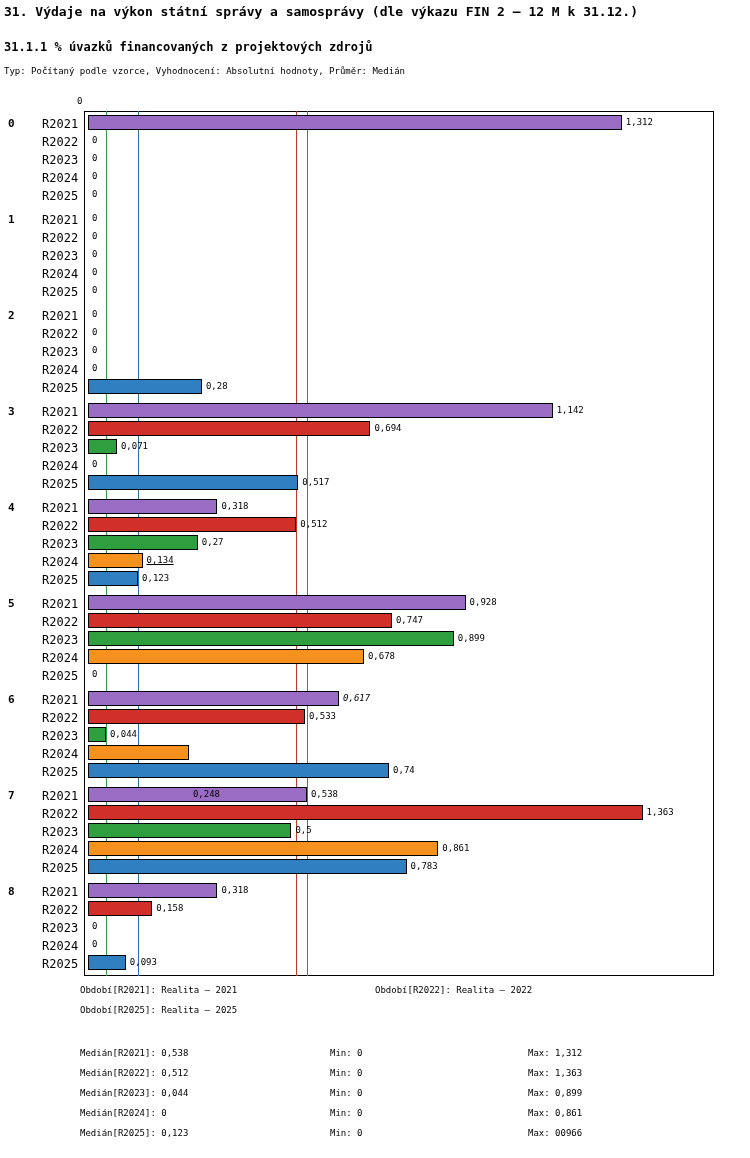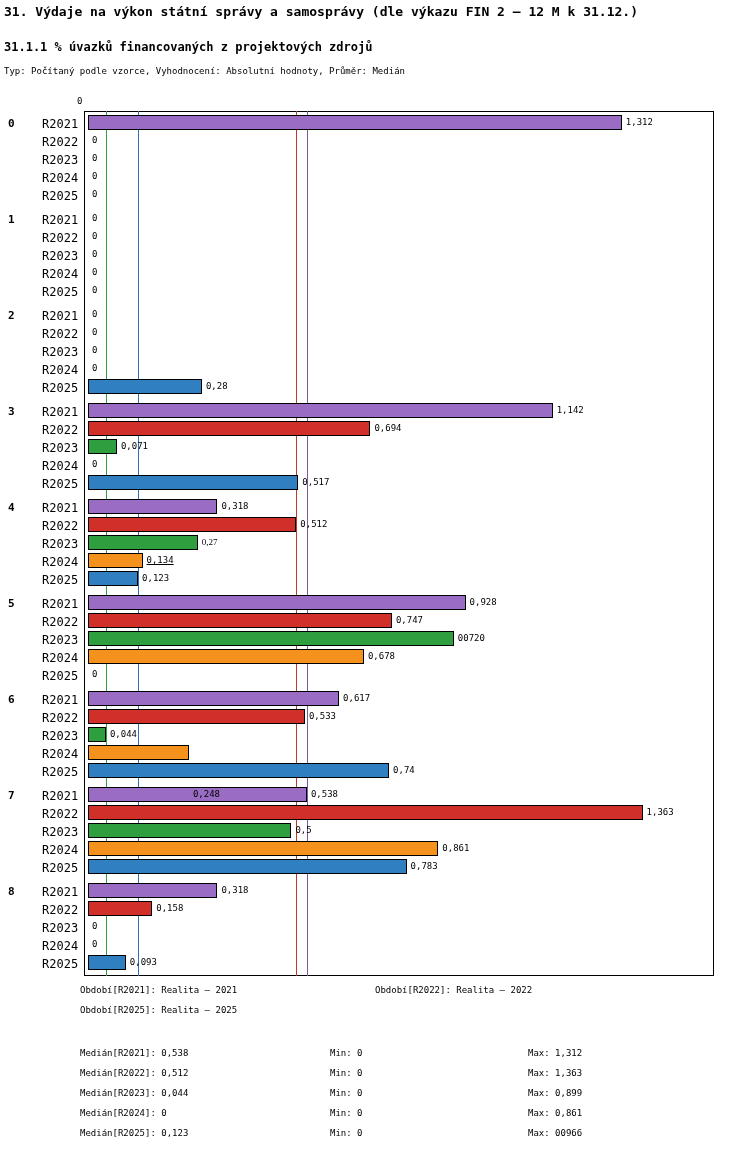--- a/index.html
+++ b/index.html
@@ -205,29 +205,29 @@
     <div class="bar-value" style="left: 92px; top: 345.2px;">0</div>
     <div class="bar-value" style="left: 92px; top: 363.3px;">0</div>
     <div class="bar-value" style="left: 205.931px; top: 381.4px;">0,28</div>
     <div class="bar-value" style="left: 556.676px; top: 405px;">1,142</div>
     <div class="bar-value" style="left: 374.386px; top: 423.1px;">0,694</div>
     <div class="bar-value" style="left: 120.89px; top: 441.2px;">0,071</div>
     <div class="bar-value" style="left: 92px; top: 459.3px;">0</div>
     <div class="bar-value" style="left: 302.366px; top: 477.4px;">0,517</div>
     <div class="bar-value" style="left: 221.393px; top: 501px;">0,318</div>
     <div class="bar-value" style="left: 300.331px; top: 519.1px;">0,512</div>
-    <div class="bar-value" style="left: 201.862px; top: 537.2px; font-family: Liberation Serif, serif;">0,27</div>
+    <div class="bar-value" style="left: 201.862px; top: 537.2px;">0,27</div>
     <div class="bar-value" style="left: 146.524px; top: 555.3px; text-decoration: underline;">0,134</div>
     <div class="bar-value" style="left: 142.048px; top: 573.4px;">0,123</div>
     <div class="bar-value" style="left: 469.6px; top: 597px;">0,928</div>
     <div class="bar-value" style="left: 395.952px; top: 615.1px;">0,747</div>
-    <div class="bar-value" style="left: 457.8px; top: 633.2px;">00720</div>
+    <div class="bar-value" style="left: 457.8px; top: 633.2px;">0,899</div>
     <div class="bar-value" style="left: 367.876px; top: 651.3px;">0,678</div>
     <div class="bar-value" style="left: 92px; top: 669.4px;">0</div>
-    <div class="bar-value" style="left: 343.055px; top: 693px;">0,617</div>
+    <div class="bar-value" style="left: 343.055px; top: 693px; font-style: italic;">0,617</div>
     <div class="bar-value" style="left: 308.876px; top: 711.1px;">0,533</div>
     <div class="bar-value" style="left: 109.903px; top: 729.2px;">0,044</div>
     <div class="bar-value" style="left: 192.91px; top: 789px;">0,248</div>
     <div class="bar-value" style="left: 393.103px; top: 765.4px;">0,74</div>
     <div class="bar-value" style="left: 310.91px; top: 789px;">0,538</div>
     <div class="bar-value" style="left: 646.6px; top: 807.1px;">1,363</div>
     <div class="bar-value" style="left: 295.448px; top: 825.2px;">0,5</div>
     <div class="bar-value" style="left: 442.338px; top: 843.3px;">0,861</div>
     <div class="bar-value" style="left: 410.6px; top: 861.4px;">0,783</div>
     <div class="bar-value" style="left: 221.393px; top: 885px;">0,318</div>

